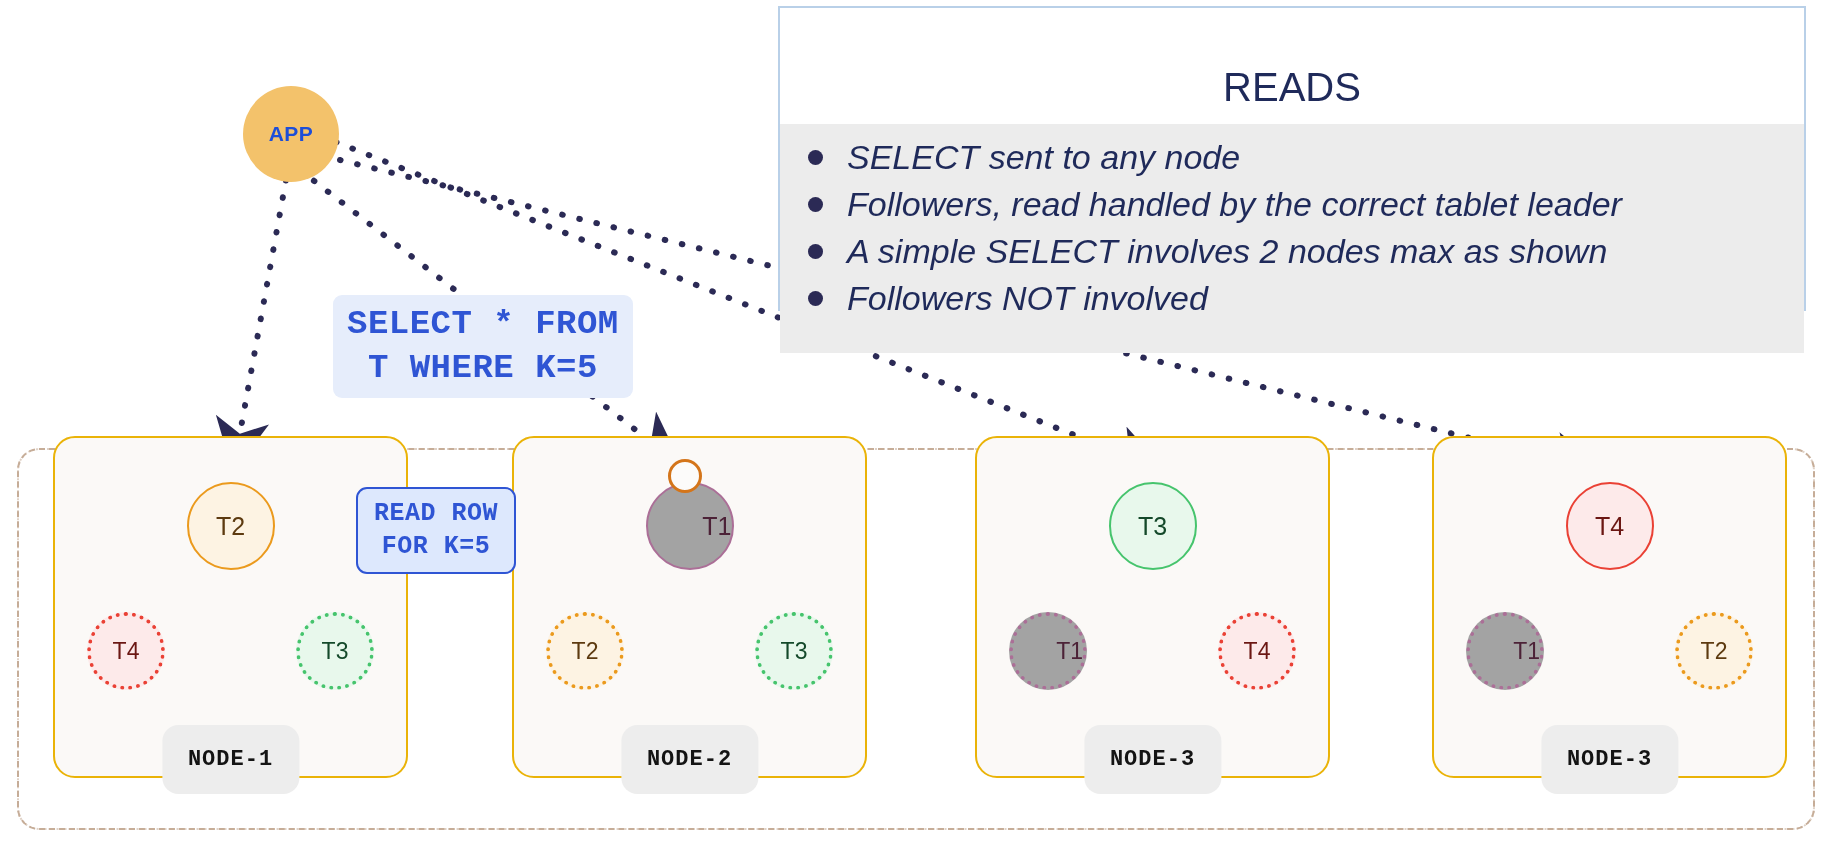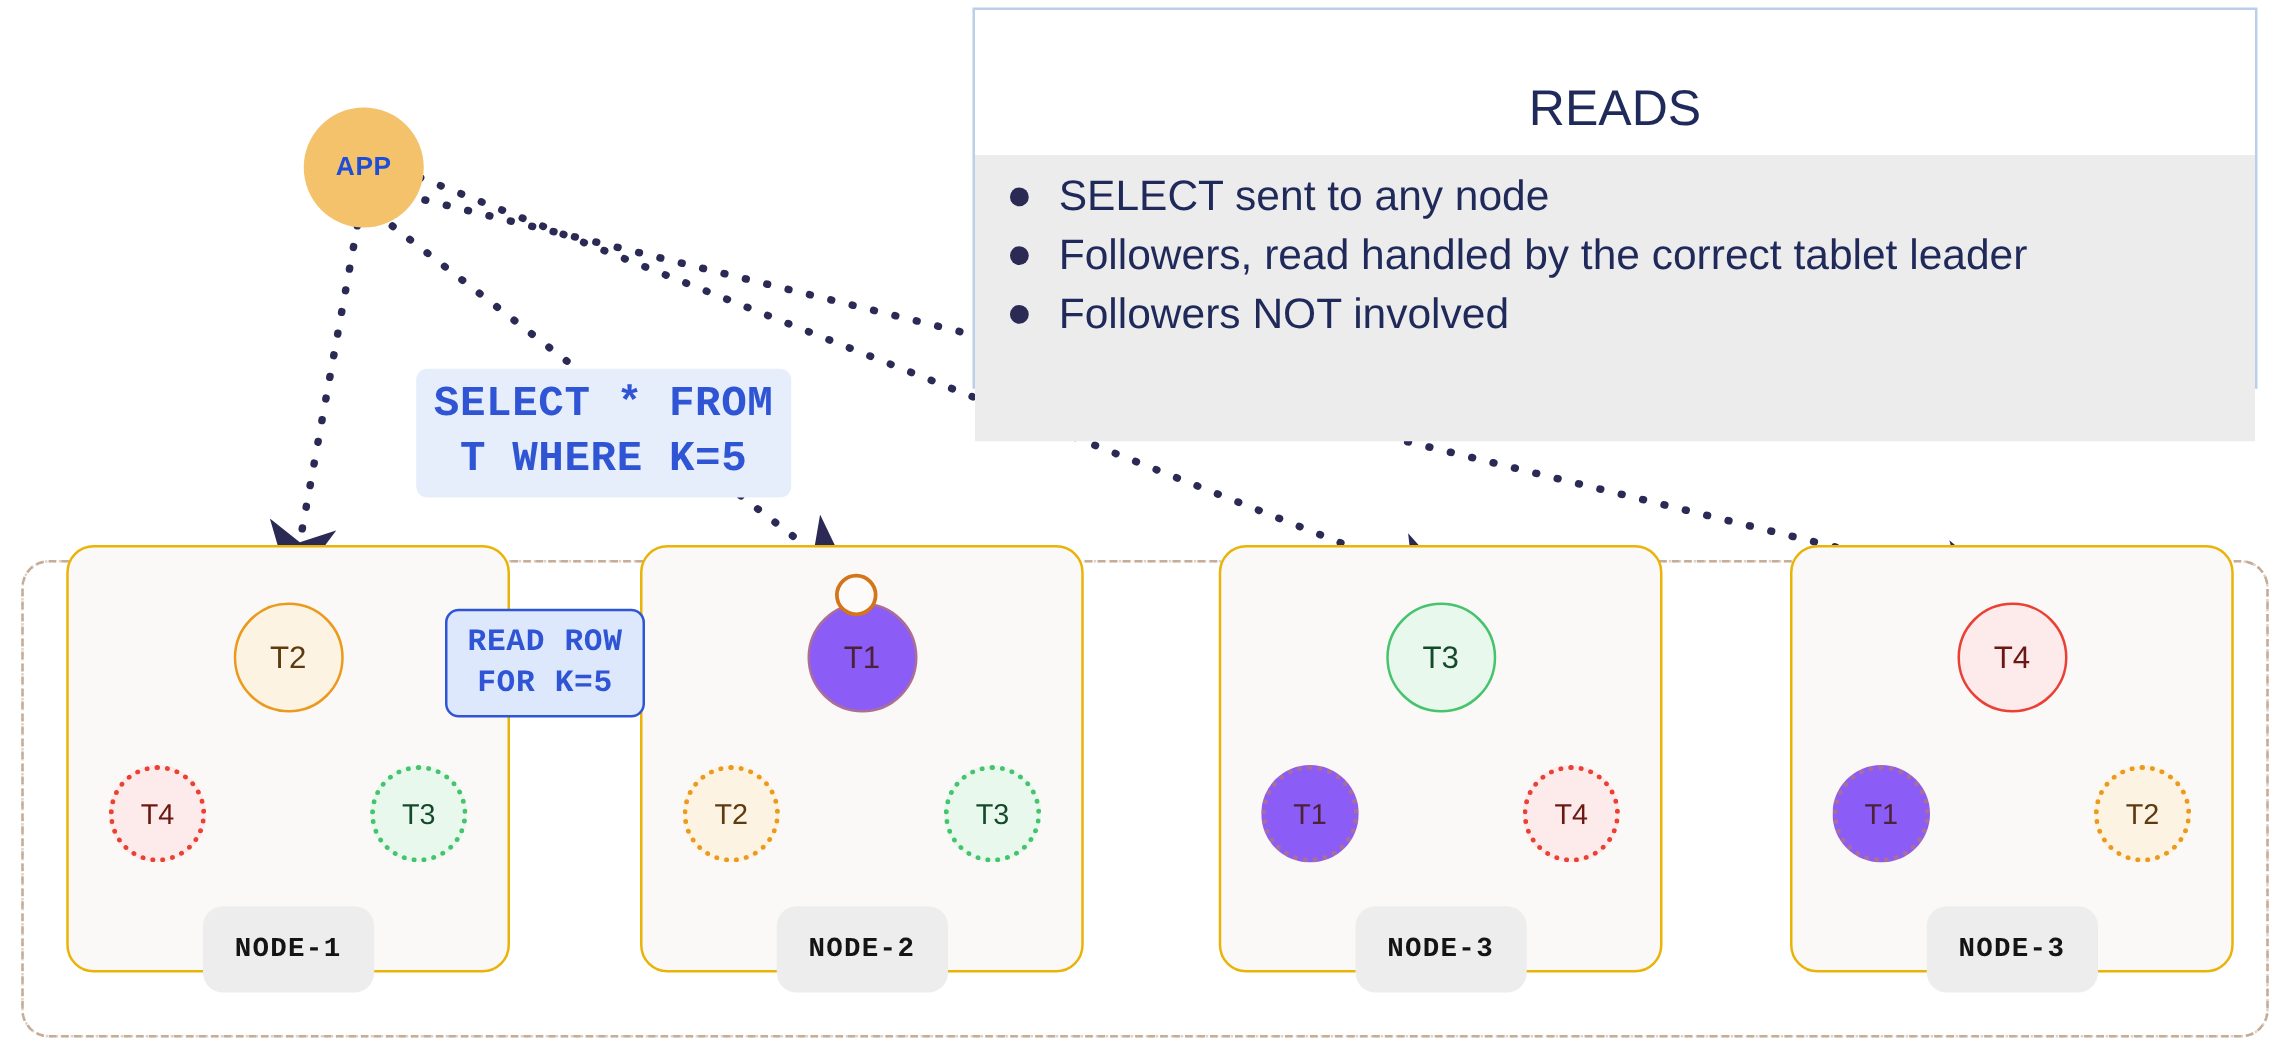--- a/index.html
+++ b/index.html
@@ -25,21 +25,21 @@
     position:absolute;left:778px;top:6px;width:1028px;height:305px;
     border:2px solid #b9d0e8;background:#ffffff;box-sizing:border-box;
   }
   .reads-title{
     height:74px;display:flex;align-items:center;justify-content:center;
     font-size:40px;color:#1f2a5a;font-weight:400;margin-top:42px;
   }
   .reads-body{
     background:#ececec;height:229px;box-sizing:border-box;padding:10px 0 0 0;
   }
-  .reads-list{list-style:none;margin:0;padding:0 26px 0 28px;}
+  .reads-list{list-style:none;margin:0;padding:0 26px 0 28px;font-style:italic;}
   .reads-list li{
     display:flex;align-items:flex-start;gap:24px;
     font-size:34px;line-height:1.38;color:#1f2a5a;
   }
   .reads-list li .bullet{
     flex:0 0 auto;width:15px;height:15px;border-radius:50%;
     background:#2b2a55;margin-top:16px;
   }
 
   
@@ -73,21 +73,21 @@
   
   .tablet{
     position:absolute;border-radius:50%;
     display:flex;align-items:center;justify-content:center;
     font-size:25px;box-sizing:border-box;
   }
   .tablet.leader{width:88px;height:88px;border-width:2.5px;border-style:solid;}
   .tablet.follower{width:78px;height:78px;border-width:4px;border-style:dotted;font-size:23px;}
 
   .t-orange{background:#fdf3e3;border-color:#eb9a1d;color:#5d3a10;}
-  .t-purple{background:#8b5cf6;border-color:#ab6f97;color:#4c2237;}
+  .t-purple{background:#a3a3a3;border-color:#ab6f97;color:#4c2237;justify-content:flex-end;}
   .t-green {background:#e8f8ec;border-color:#46c46d;color:#14492a;}
   .t-red   {background:#fdeaea;border-color:#ea4135;color:#6b1713;}
 
   .pos-leader{left:50%;top:44px;transform:translateX(-50%);}
   .pos-left  {left:32px;top:174px;}
   .pos-right {right:32px;top:174px;}
 
   
   .entry-dot{
     position:absolute;left:668px;top:459px;width:34px;height:34px;
@@ -152,20 +152,24 @@
         <li>
           <span class="bullet"></span>
           <span>SELECT sent to any node</span>
         </li>
         <li>
           <span class="bullet"></span>
           <span>Followers, read handled by the correct tablet leader</span>
         </li>
         <li>
           <span class="bullet"></span>
+          <span>A simple SELECT involves 2 nodes max as shown</span>
+        </li>
+        <li>
+          <span class="bullet"></span>
           <span>Followers NOT involved</span>
         </li>
       </ul>
     </div>
   </div>
 
   <div class="cluster"></div>
 
   <div class="node" id="node1">
     <div class="tablet leader t-orange pos-leader">

